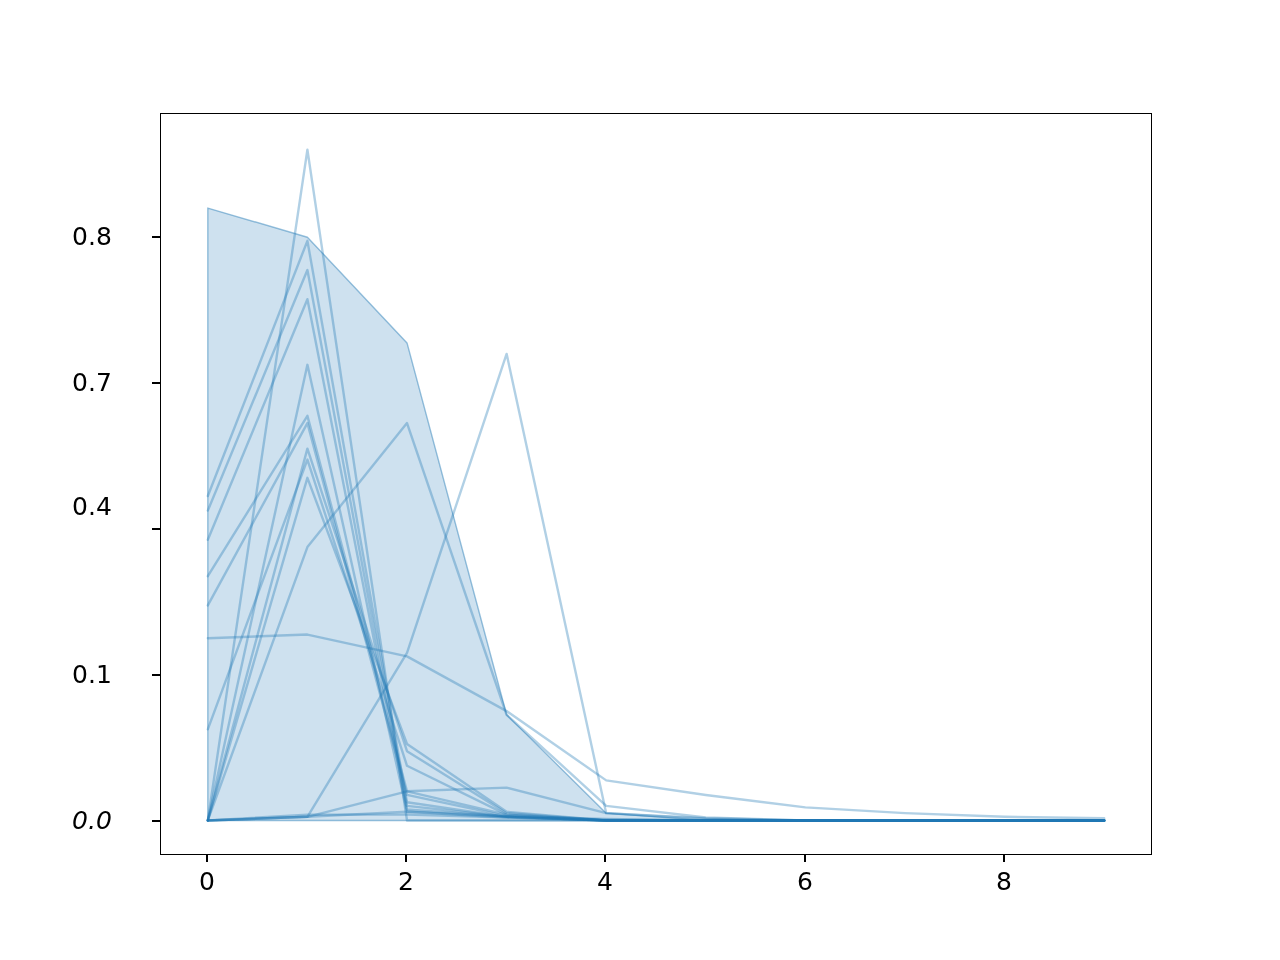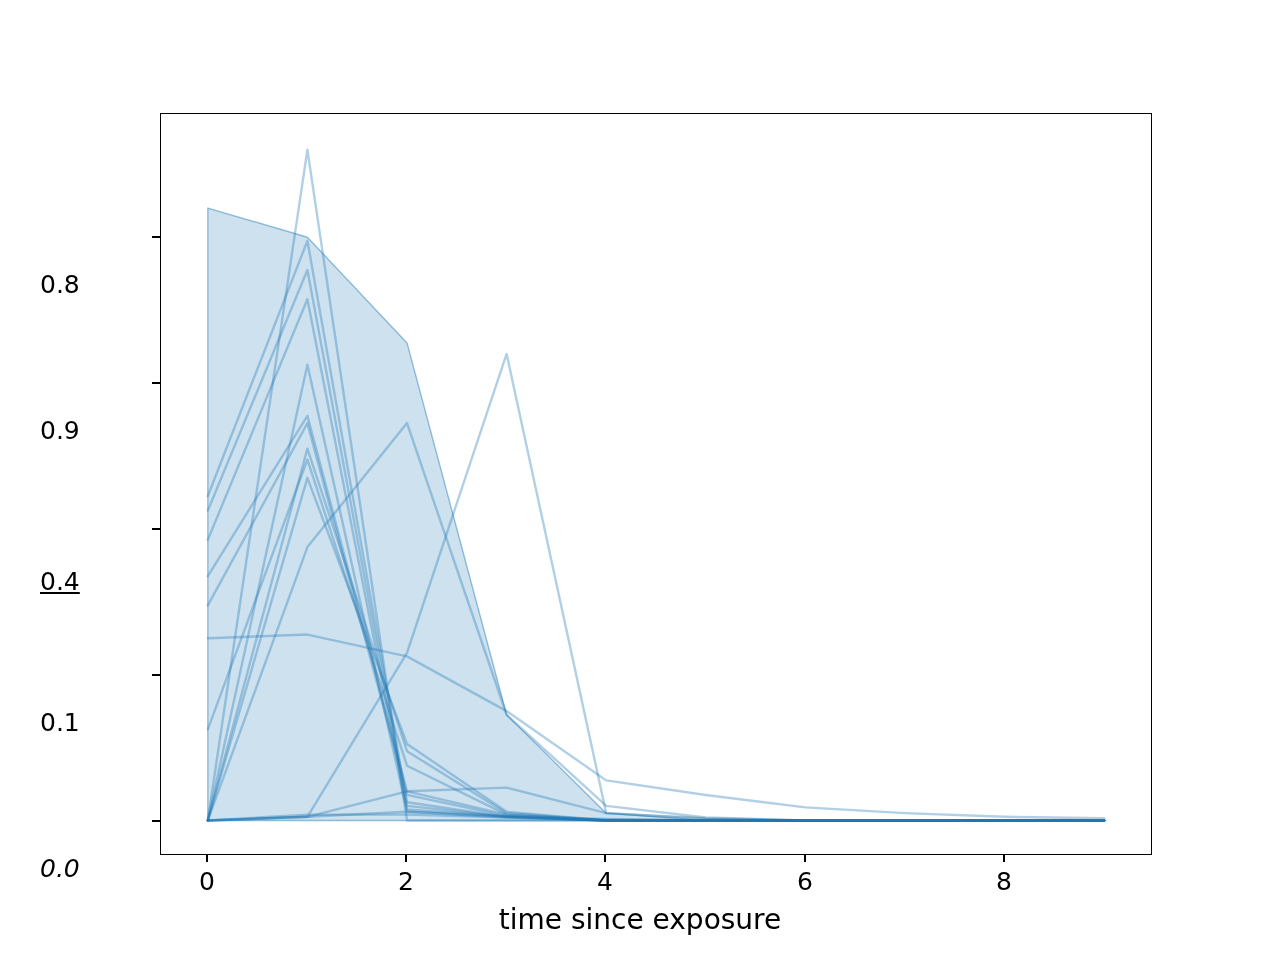--- a/index.html
+++ b/index.html
@@ -2,22 +2,22 @@
 <html><head>
 <meta charset="utf-8">
 <title>time since exposure</title>
 <style>
   html,body{margin:0;padding:0;background:#ffffff;}
   body{width:1280px;height:960px;overflow:hidden;font-family:"DejaVu Sans",sans-serif;}
   #figure{position:relative;width:1280px;height:960px;background:#ffffff;}
   #plot-area{position:absolute;left:160px;top:113px;width:992px;height:742px;
              border:1.6px solid #000000;box-sizing:border-box;background:#ffffff;}
   #plot-svg{position:absolute;left:0;top:0;width:100%;height:100%;display:block;}
-  .ytick-label{position:absolute;text-align:left;font-size:25px;color:#000;
-               white-space:nowrap;line-height:1;margin-top:48px;}
+  .ytick-label{position:absolute;text-align:center;font-size:25px;color:#000;
+               white-space:nowrap;line-height:1;}
   .xtick-label{position:absolute;text-align:center;font-size:25px;color:#000;
                white-space:nowrap;line-height:1;}
   .tickmark-y{position:absolute;width:8px;height:1.6px;background:#000;}
   .tickmark-x{position:absolute;width:1.6px;height:8px;background:#000;}
   #xlabel{position:absolute;width:1280px;text-align:center;top:906px;left:0;
           font-size:28px;color:#000;line-height:1;}
 </style>
 </head>
 <body>
 
@@ -49,38 +49,37 @@
     </svg>
   </div>
 
   <div class="tickmark-y" style="left:152px;top:820px;"></div>
   <div class="ytick-label" style="left:40px;top:808px;width:104px;font-style:italic;">0.0</div>
 
   <div class="tickmark-y" style="left:152px;top:674px;"></div>
   <div class="ytick-label" style="left:40px;top:662px;width:104px;">0.1</div>
 
   <div class="tickmark-y" style="left:152px;top:528px;"></div>
-  <div class="ytick-label" style="left:40px;top:521px;width:104px;text-decoration:underline;">0.4</div>
+  <div class="ytick-label" style="left:40px;top:494px;width:104px;">0.4</div>
 
   <div class="tickmark-y" style="left:152px;top:382px;"></div>
-  <div class="ytick-label" style="left:40px;top:370px;width:104px;">0.9</div>
+  <div class="ytick-label" style="left:40px;top:370px;width:104px;">0.7</div>
 
   <div class="tickmark-y" style="left:152px;top:236px;"></div>
   <div class="ytick-label" style="left:40px;top:224px;width:104px;">0.8</div>
 
   <div class="tickmark-x" style="left:206px;top:854px;"></div>
   <div class="xtick-label" style="left:157px;top:869px;width:100px;">0</div>
 
   <div class="tickmark-x" style="left:405px;top:854px;"></div>
   <div class="xtick-label" style="left:356px;top:869px;width:100px;">2</div>
 
   <div class="tickmark-x" style="left:604px;top:854px;"></div>
   <div class="xtick-label" style="left:555px;top:869px;width:100px;">4</div>
 
   <div class="tickmark-x" style="left:804px;top:854px;"></div>
   <div class="xtick-label" style="left:755px;top:869px;width:100px;">6</div>
 
   <div class="tickmark-x" style="left:1003px;top:854px;"></div>
   <div class="xtick-label" style="left:954px;top:869px;width:100px;">8</div>
 
-  <div id="xlabel">time since exposure</div>
 
 </div>
 
 </body></html>

